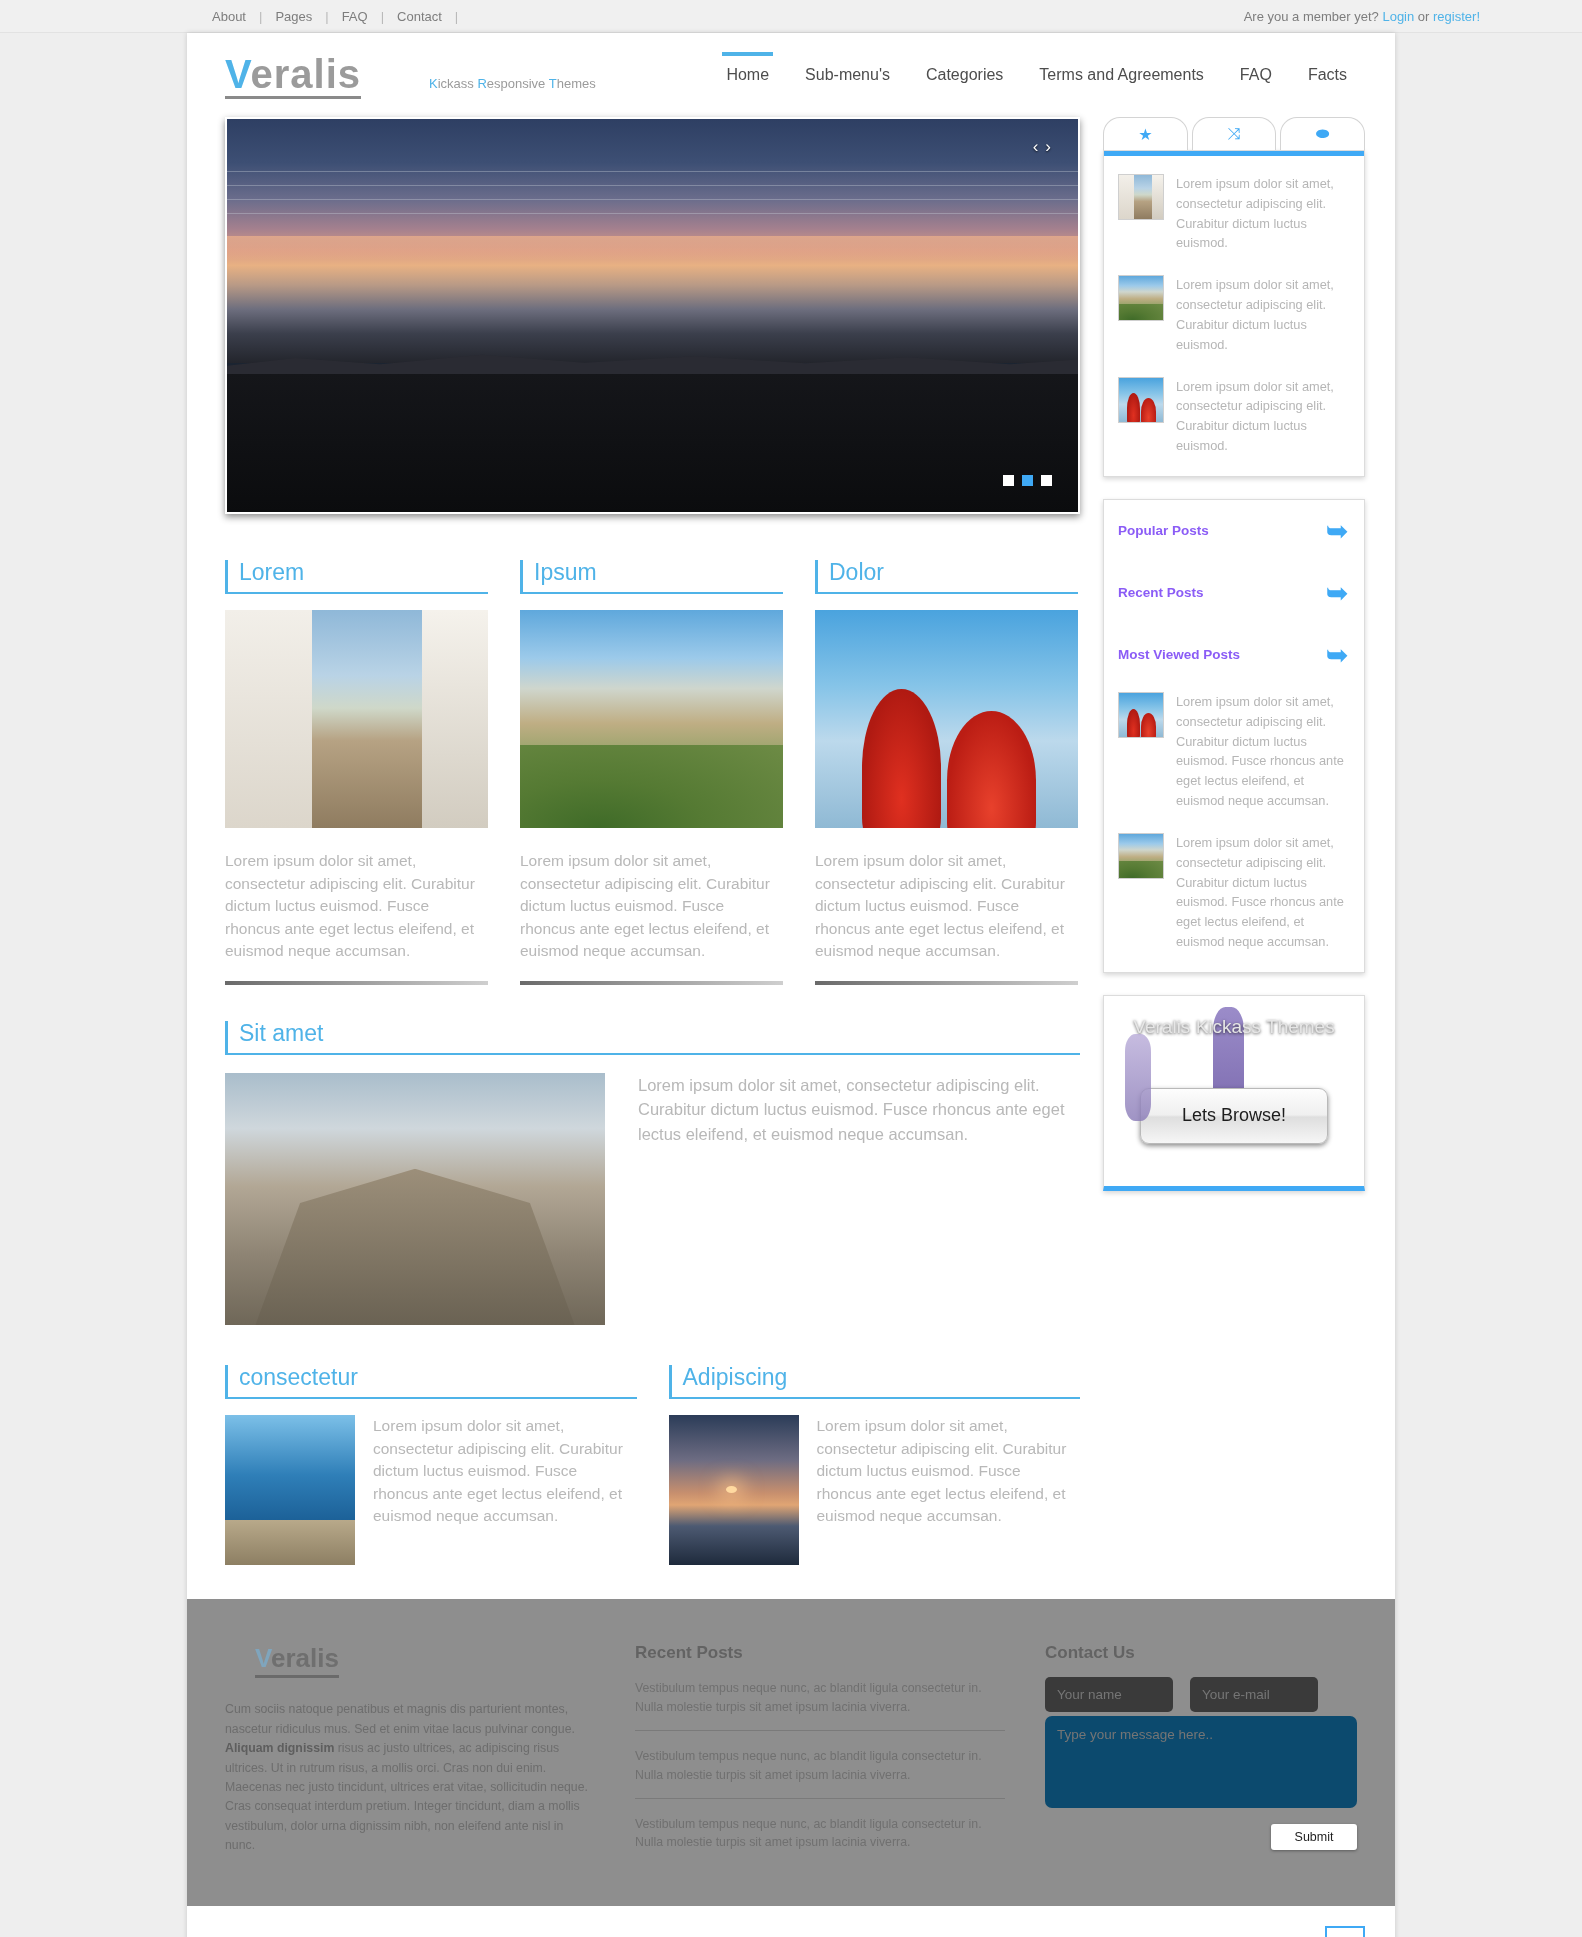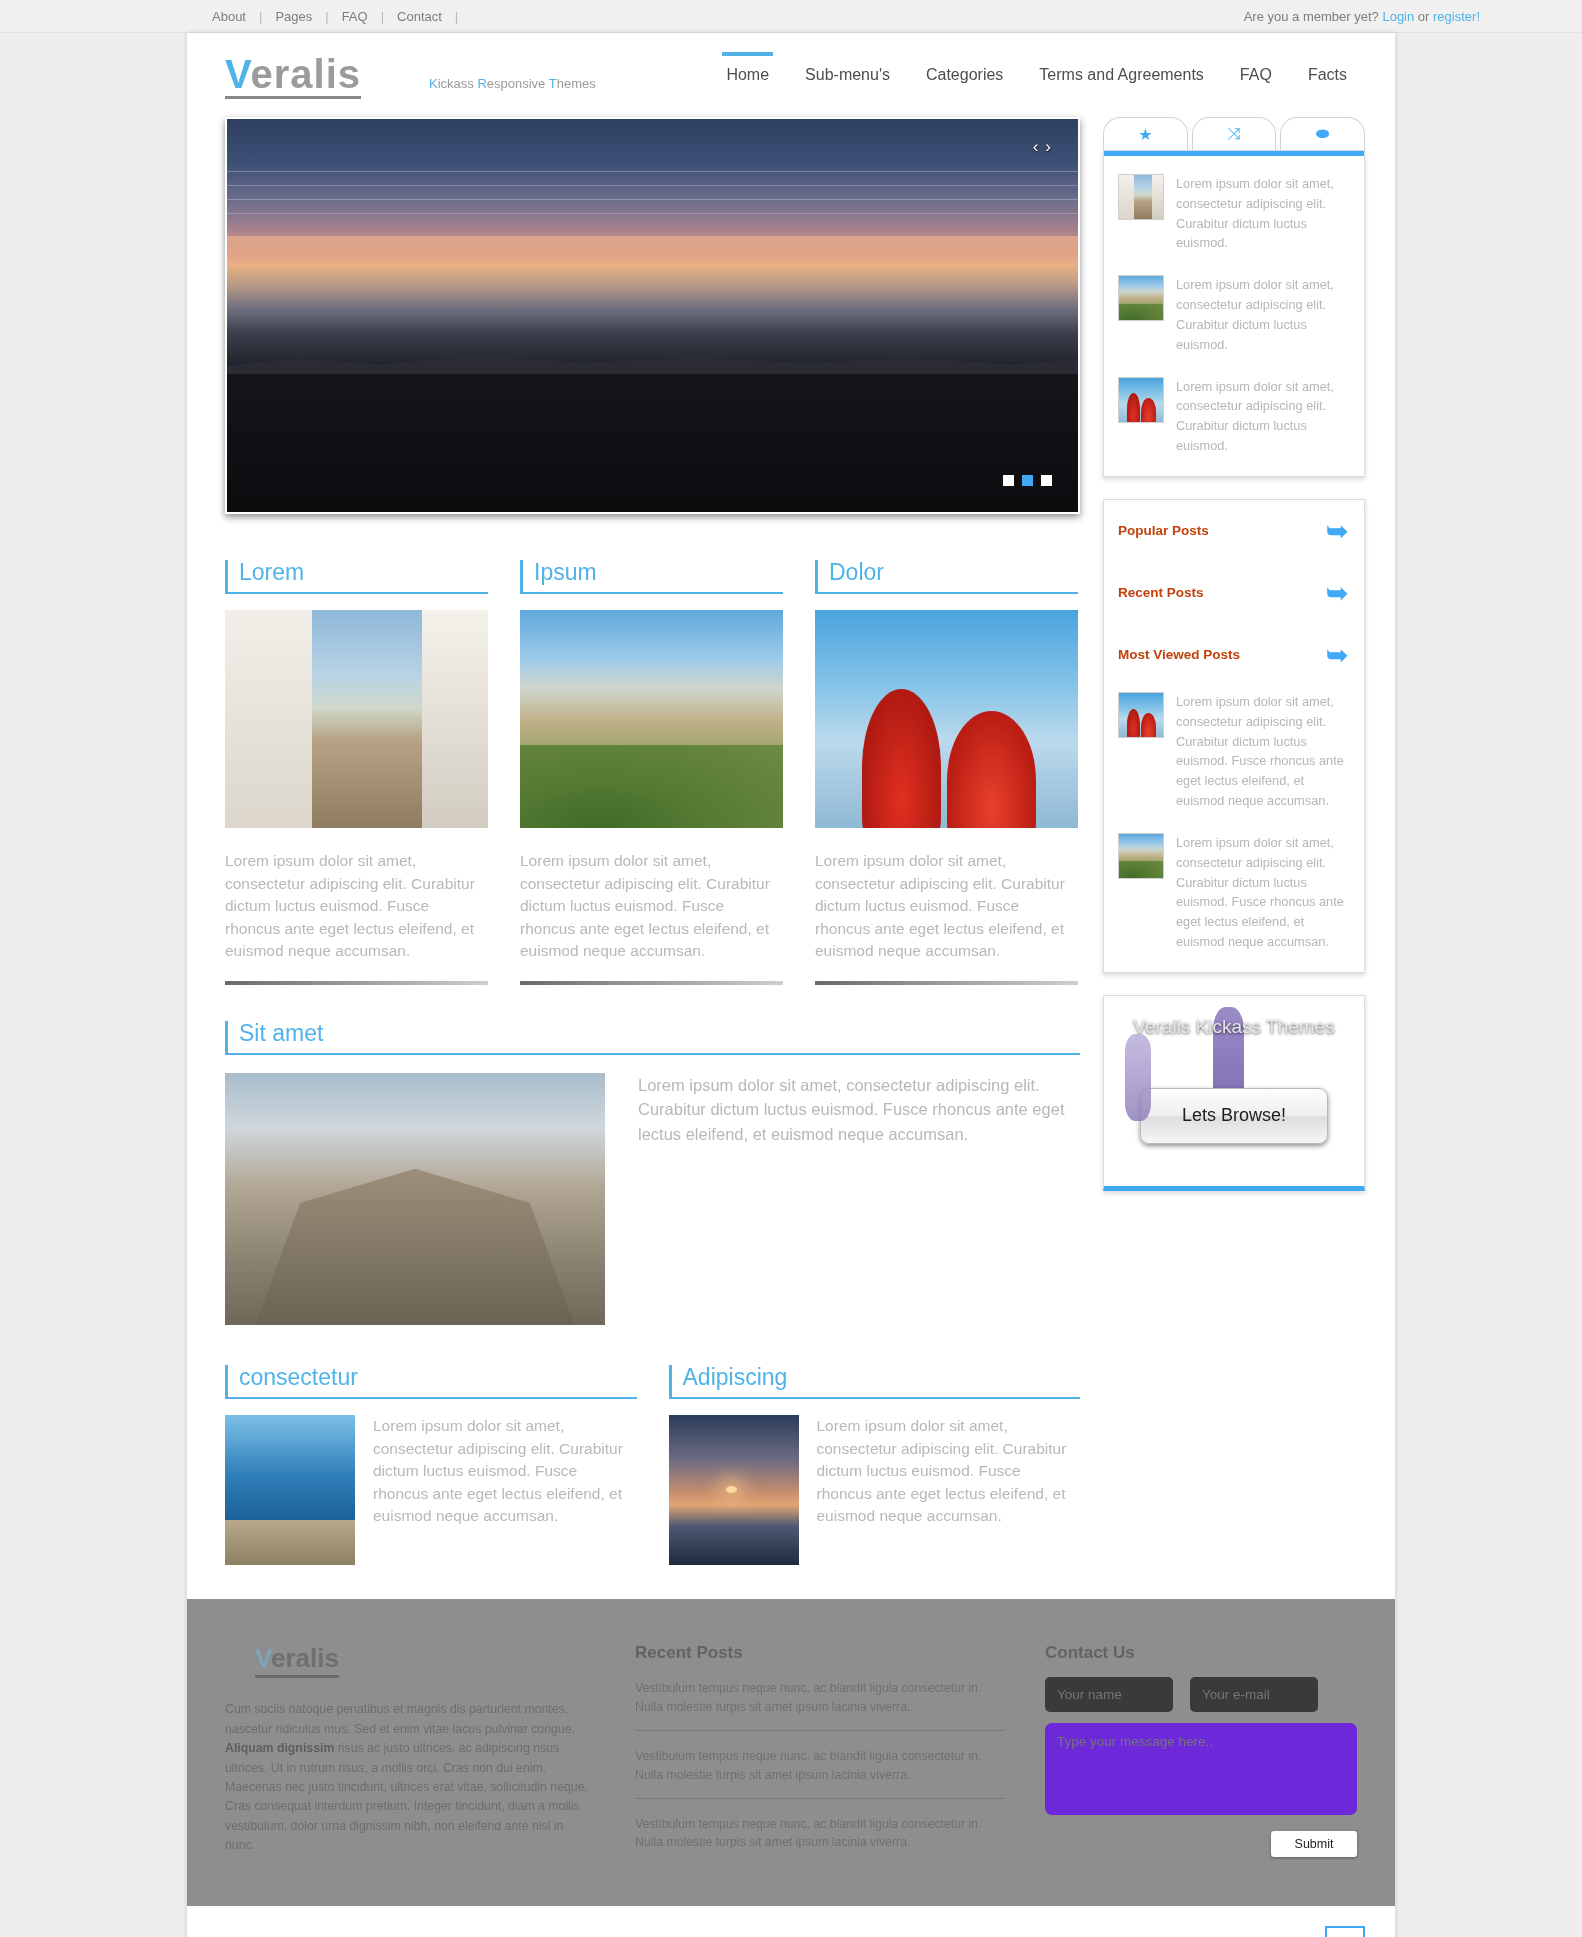--- a/index.html
+++ b/index.html
@@ -190,21 +190,21 @@
   .post { display: flex; gap: 12px; margin-bottom: 22px; }
   .post:last-child { margin-bottom: 0; }
   .post-thumb { width: 46px; height: 46px; flex: none; border: 1px solid #cfcfcf; }
   .post-text { font-size: 12.8px; line-height: 1.55; color: #b6b6b6; }
 
   .accordion { margin-top: 22px; }
   .acc-row {
     display: flex; align-items: center; justify-content: space-between;
     padding: 18px 16px 18px 14px; min-height: 59px;
   }
-  .acc-label { font-size: 13.5px; font-weight: bold; color: #c2410c; }
+  .acc-label { font-size: 13.5px; font-weight: bold; color: #8b5cf6; }
   .chev { color: #3fa9f5; font-size: 26px; font-weight: bold; line-height: 1; }
   .acc-body { padding: 6px 14px 20px 14px; }
 
   .promo { margin-top: 22px; position: relative; height: 196px; overflow: hidden;
            border-bottom: 5px solid #3fa9f5; padding-left: 8px; }
   .promo-title { position: absolute; top: 20px; left: 0; right: 0; text-align: center;
                  color: #e6e6e6; font-size: 19px; text-shadow: 0 1px 3px rgba(0,0,0,.7); }
   .promo-btn {
     position: absolute; left: 50%; transform: translateX(-50%); top: 92px;
     width: 188px; height: 56px; border-radius: 9px;
@@ -247,22 +247,22 @@
   .f-col3 { flex: 1; }
   .f-inputs { display: flex; gap: 17px; margin-top: 14px; }
   .f-inp {
     background: #3a3a3a; border: none; border-radius: 5px;
     color: #b7b7b7; font-size: 13.5px; padding: 10px 12px;
     font-family: "Liberation Sans", sans-serif;
   }
   .f-inp.name { width: 128px; }
   .f-inp.mail { width: 128px; }
   .f-area {
-    margin-top: 11px; width: 100%; height: 92px;
-    background: #6d28d9; border: none; border-radius: 7px;
+    margin-top: 4px; width: 100%; height: 92px;
+    background: #0c4a6e; border: none; border-radius: 7px;
     color: #b7b7b7; font-size: 13.5px; padding: 11px 12px;
     font-family: "Liberation Sans", sans-serif; resize: none;
   }
   .f-submit {
     margin-top: 12px; margin-left: auto; display: block;
     width: 86px; height: 26px; background: #fff; border: none; border-radius: 3px;
     font-size: 12.5px; color: #1f1f1f; font-family: "Liberation Sans", sans-serif;
     box-shadow: 0 1px 3px rgba(0,0,0,.35);
   }
 

